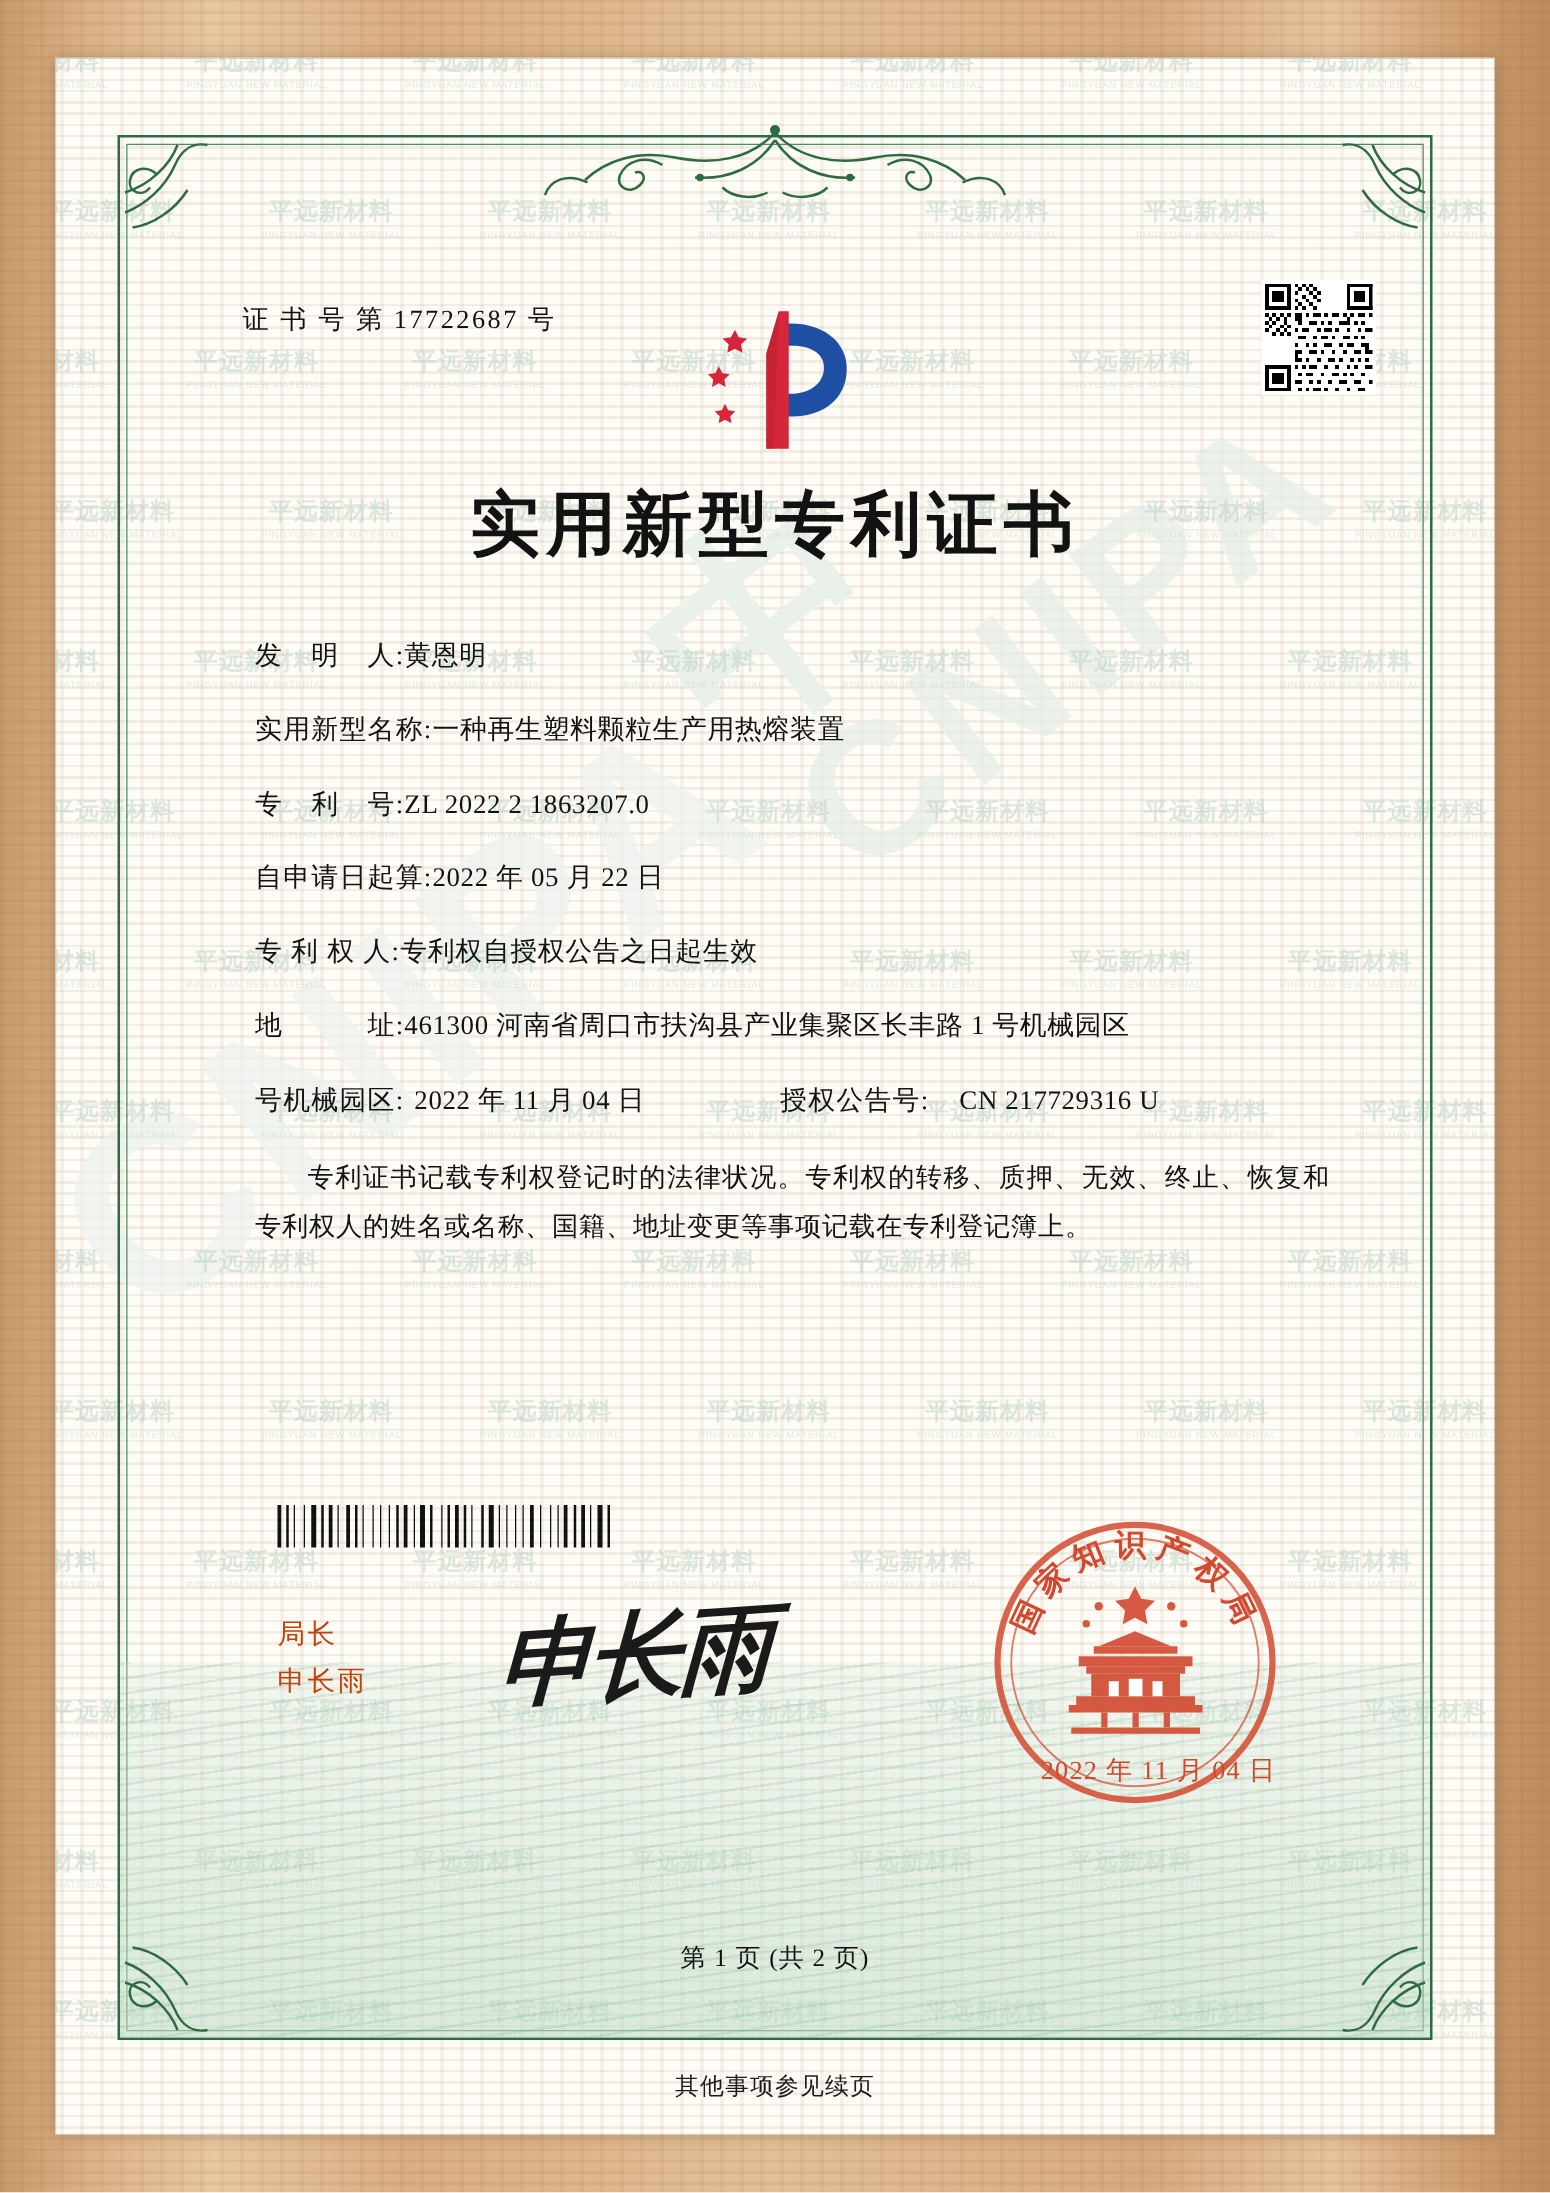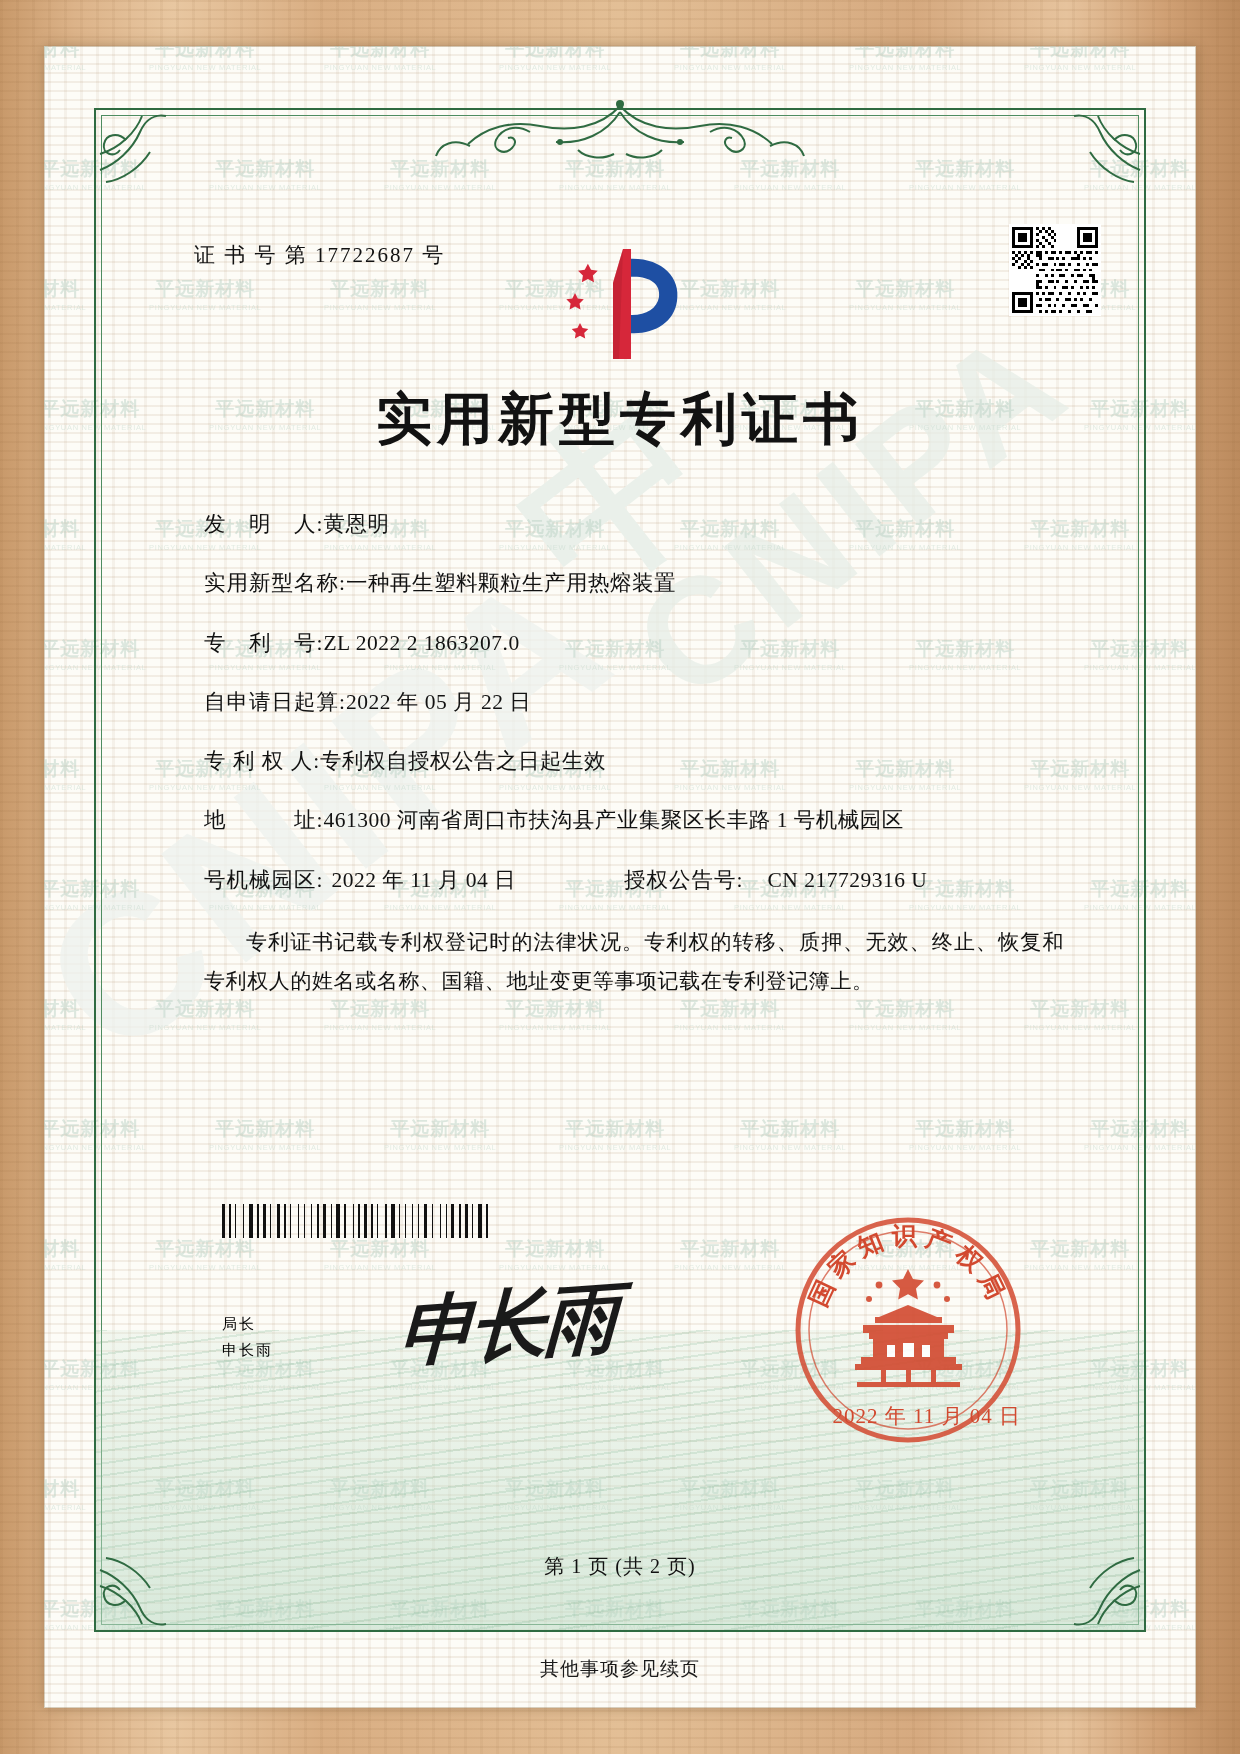--- a/index.html
+++ b/index.html
@@ -238,24 +238,24 @@
     left:178px; bottom:470px;
     height:34px;
     display:flex;
     align-items:flex-end;
     z-index:6;
   }
   .barcode span{ display:block; background:#111; margin-right:1.6px; height:34px;}
   .director{
     position:absolute;
     left:178px; bottom:345px;
-    font-size:15px;
+    font-size:22px;
     line-height:1.7;
     letter-spacing:2px;
-    color:#000000;
+    color:#c2410c;
     z-index:6;
   }
   .signature{
     position:absolute;
     left:355px; bottom:330px;
     z-index:6;
     font-family:"Liberation Serif", serif;
     font-size:76px;
     color:#1a1a1a;
     font-style:italic;

